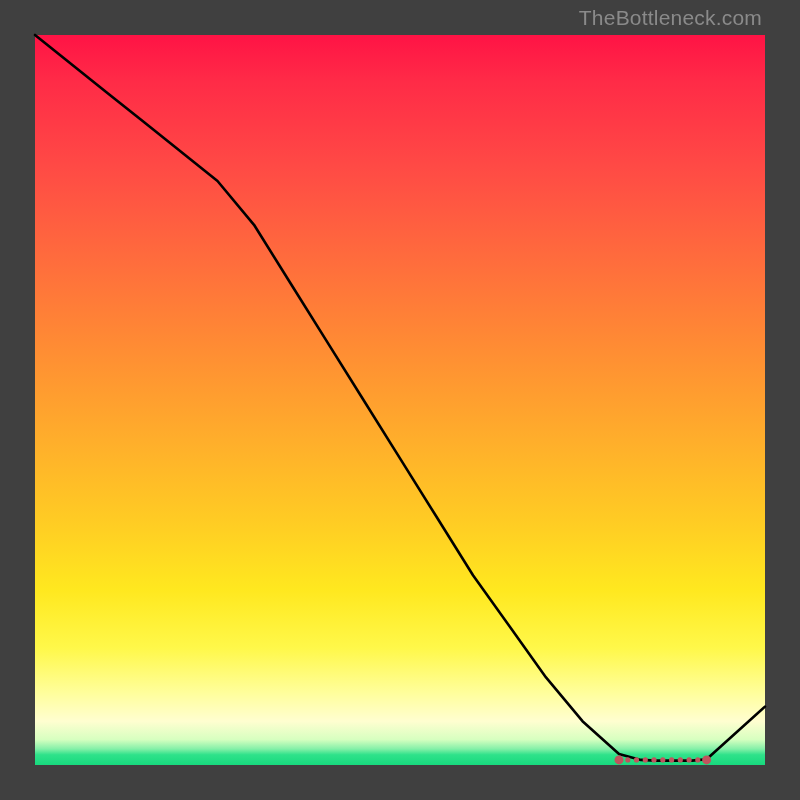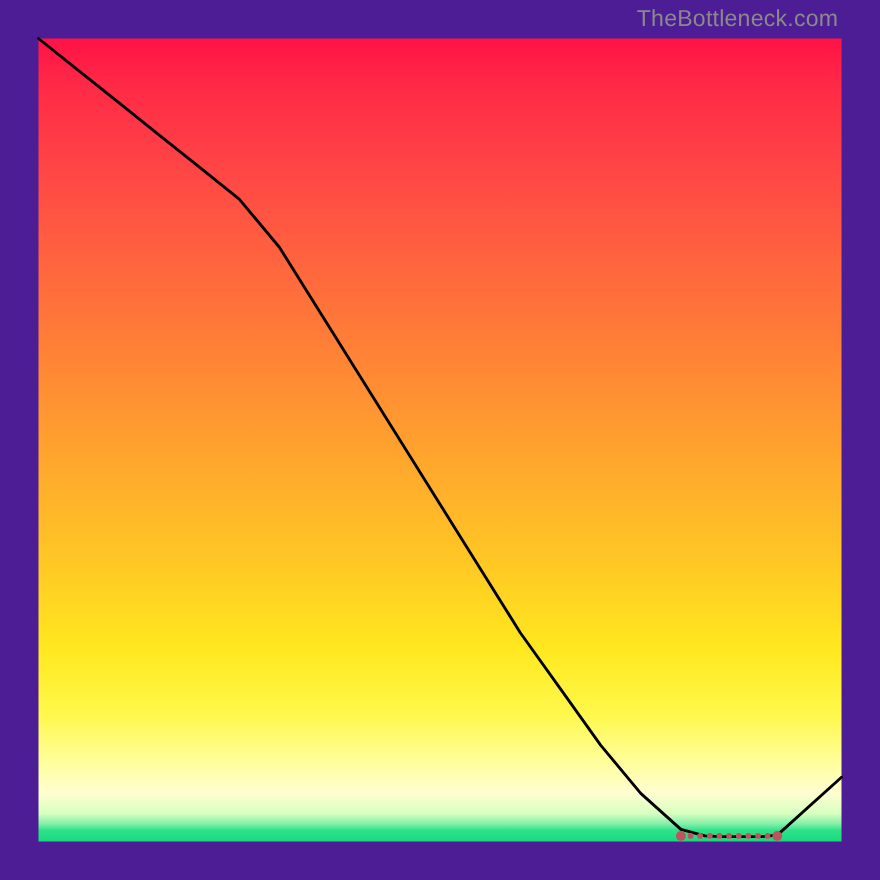--- a/index.html
+++ b/index.html
@@ -8,21 +8,21 @@
     width: 800px;
     height: 800px;
     background: #000;
     overflow: hidden;
     font-family: Arial, Helvetica, sans-serif;
   }
   .frame {
     position: relative;
     width: 800px;
     height: 800px;
-    background: #4c1d95;
+    background: #404040;
   }
   .plot-area {
     position: absolute;
     left: 35px;
     top: 35px;
     width: 730px;
     height: 730px;
     
     background: linear-gradient(
       to bottom,

